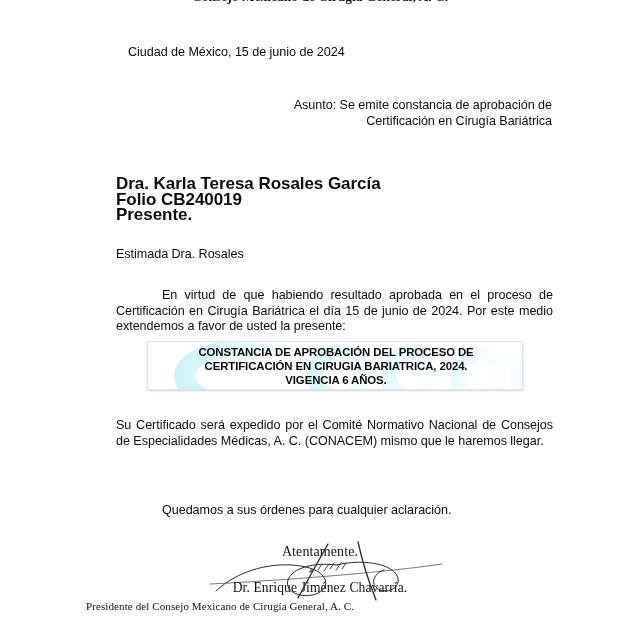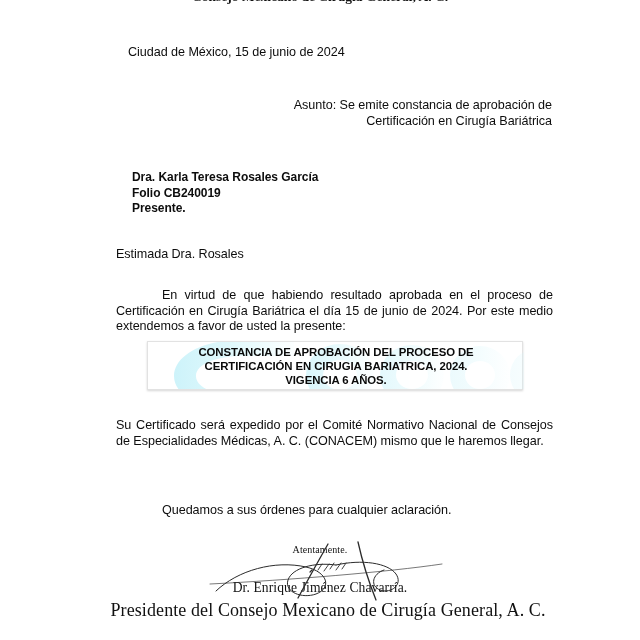--- a/index.html
+++ b/index.html
@@ -66,27 +66,26 @@
     font-size: 12.6px;
     line-height: 15.5px;
     letter-spacing: -0.05px;
   }
   .asunto div { display: block; }
 
   
   .addressee {
     position: absolute;
     left: 116px;
-    top: 170px;
+    top: 176px;
     width: 430px;
-    font-size: 12px;
+    font-size: 17px;
     font-weight: bold;
     line-height: 15.5px;
     letter-spacing: -0.05px;
-    margin-left: 16px;
   }
   .addressee div { display: block; }
 
   .greeting {
     position: absolute;
     left: 116px;
     top: 246px;
     width: 430px;
     font-size: 12.6px;
     line-height: 16px;
@@ -159,21 +158,21 @@
     width: 500px;
     height: 96px;
   }
   .atentamente {
     position: absolute;
     left: 0;
     top: 0;
     width: 500px;
     text-align: center;
     font-family: "Liberation Serif", serif;
-    font-size: 10px;
+    font-size: 14px;
     color: #111;
     letter-spacing: 0.1px;
   }
   .signature-strokes {
     position: absolute;
     left: 0;
     top: -8px;
     width: 500px;
     height: 70px;
     z-index: 4;
@@ -185,26 +184,26 @@
     top: 36px;
     width: 500px;
     text-align: center;
     font-family: "Liberation Serif", serif;
     font-size: 13.6px;
     color: #111;
     letter-spacing: 0.1px;
   }
   .sig-title {
     position: absolute;
-    left: 8px;
+    left: 16px;
     top: 56px;
     width: 500px;
-    text-align: center;
-    font-family: "Liberation Serif", serif;
-    font-size: 18px;
+    text-align: left;
+    font-family: "Liberation Serif", serif;
+    font-size: 11px;
     color: #111;
     letter-spacing: 0.1px;
   }
 </style>
 </head>
 <body>
 
 <div class="page">
 
   <div class="letterhead-clip">

